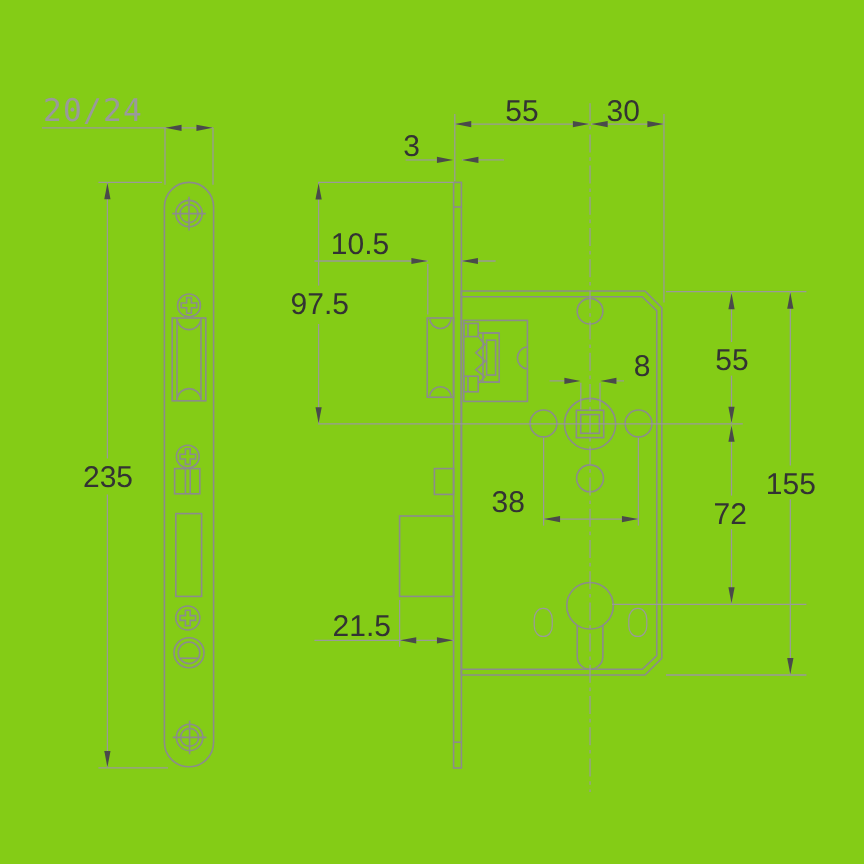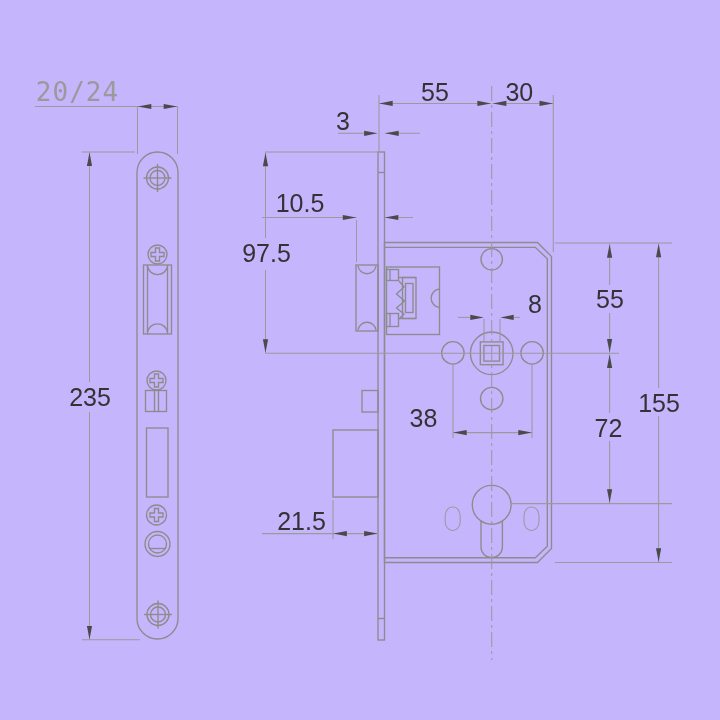--- a/index.html
+++ b/index.html
@@ -1,16 +1,16 @@
 <!DOCTYPE html>
 <html><head>
 <meta charset="utf-8">
 <style>
   html,body{margin:0;padding:0;background:#ffffff;}
-  .stage{position:relative;width:720px;height:720px;background:#c4b5fd;overflow:hidden;
+  .stage{position:relative;width:720px;height:720px;background:#84cc16;overflow:hidden;
          font-family:"Liberation Sans", sans-serif;}
   svg{display:block;}
   .obj path,.obj rect,.obj circle,.obj line,.obj polyline{
       fill:none;stroke:#8c8c8c;stroke-width:1.35;stroke-linecap:butt;stroke-linejoin:miter;}
   .thin path,.thin rect,.thin circle,.thin line,.thin polyline{
       fill:none;stroke:#9a9a9a;stroke-width:1.05;}
   .dims line,.dims path{fill:none;stroke:#9a9a9a;stroke-width:1.05;}
   .dims polygon{fill:#4a4a4a;stroke:none;}
   .dimtext{font-family:"Liberation Sans", sans-serif;font-size:25px;fill:#333333;}
   .dimtext.mid{text-anchor:middle;}

